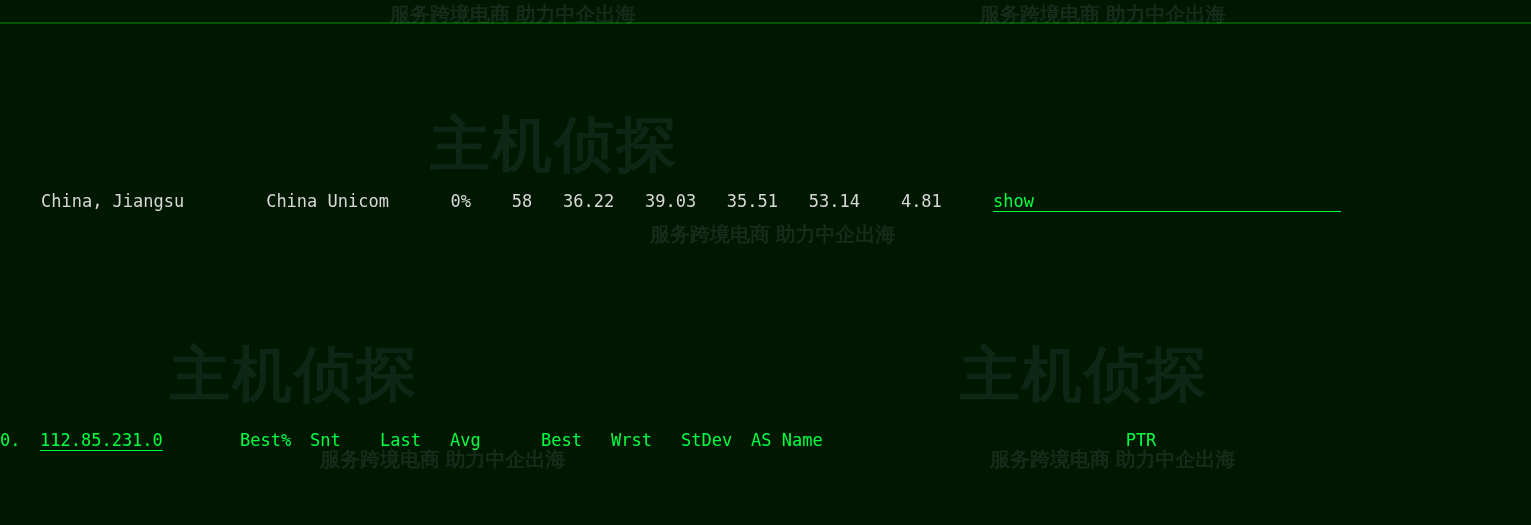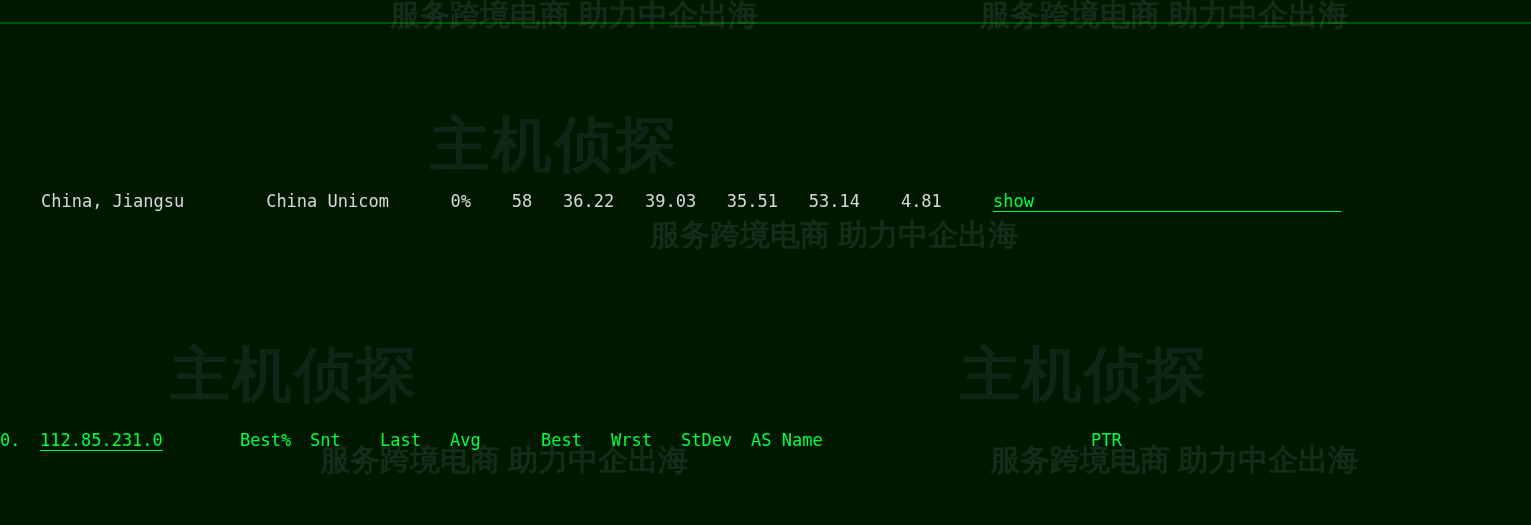--- a/index.html
+++ b/index.html
@@ -72,33 +72,33 @@
   .c-idx  { display:inline-block; width: 40px; }
   .c-host { display:inline-block; width: 200px; }
   .c-loss { display:inline-block; width: 70px;  }
   .c-snt  { display:inline-block; width: 70px;  }
   .c-last { display:inline-block; width: 70px;  }
   .c-avg  { display:inline-block; width: 70px;  }
   .c-best { display:inline-block; width: 70px; margin-left: 21px;  }
   .c-wrst { display:inline-block; width: 70px;  }
   .c-stdv { display:inline-block; width: 70px;  }
   .c-as   { display:inline-block; width: 340px; }
-  .c-ptr  { display:inline-block; width: 100px; }
+  .c-ptr  { display:inline-block; width: 100px; text-align: center; }
 
   .watermark {
     position:absolute;
     color: rgba(70,110,130,0.18);
     font-size: 60px;
     font-weight: 700;
     pointer-events:none;
     font-family: sans-serif;
     letter-spacing: 2px;
   }
   .watermark.small {
-    font-size: 30px;
+    font-size: 20px;
     color: rgba(150,170,185,0.14);
     letter-spacing: 0;
   }
 </style>
 </head>
 <body>
 
 <div class="screen">
 
   <div class="top-divider"></div>

